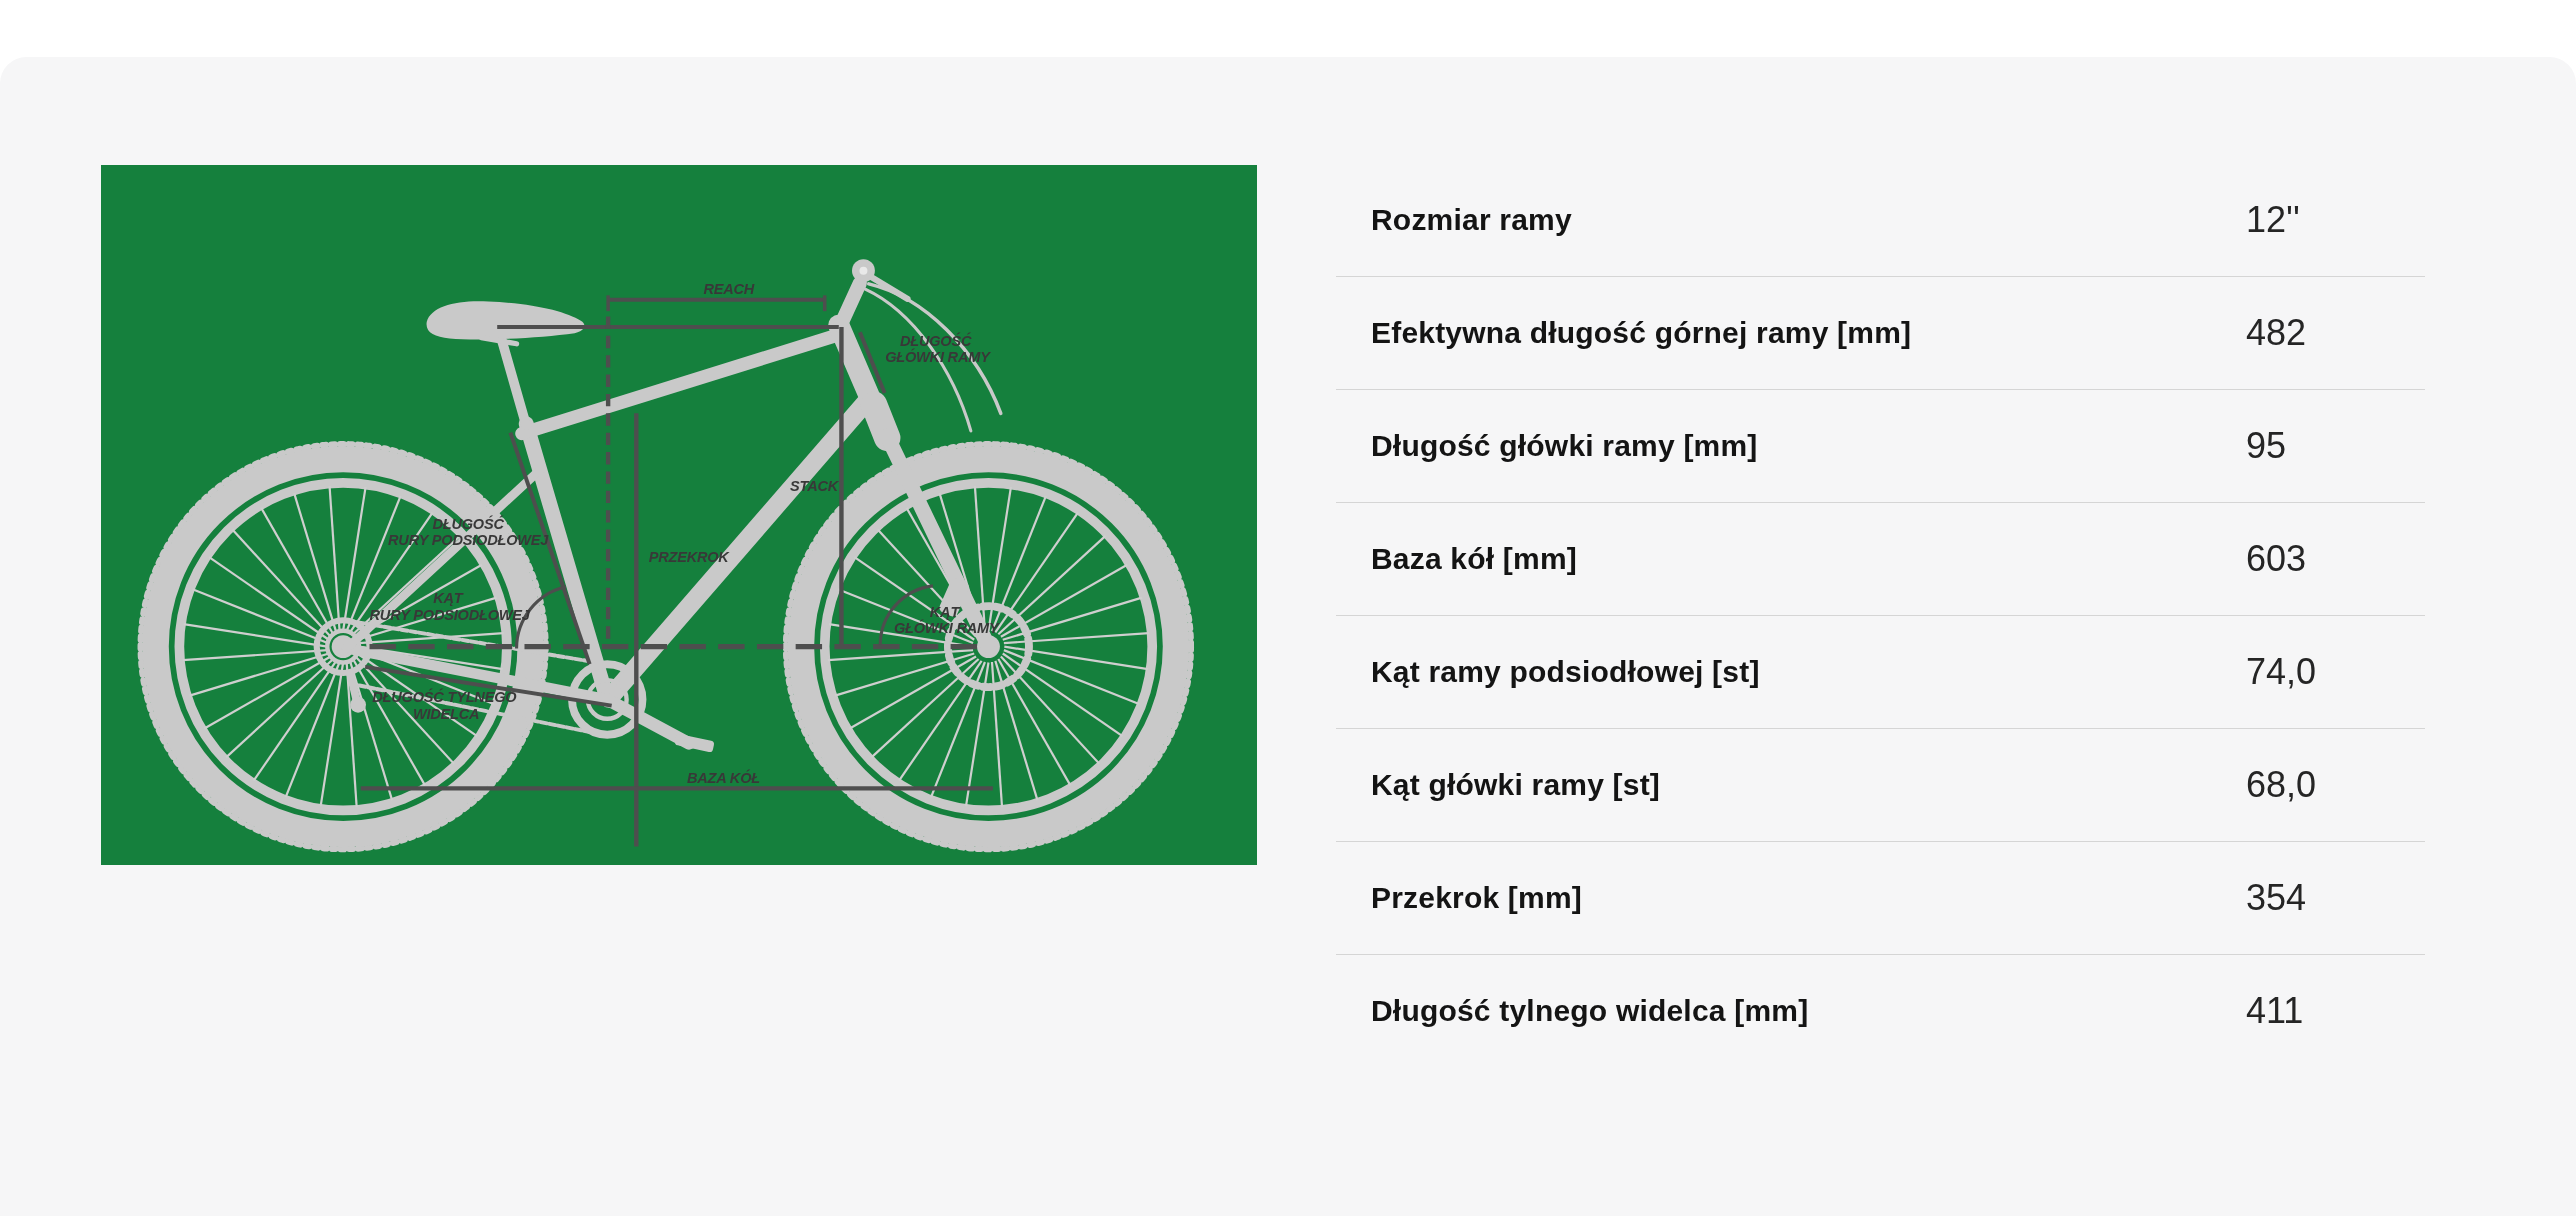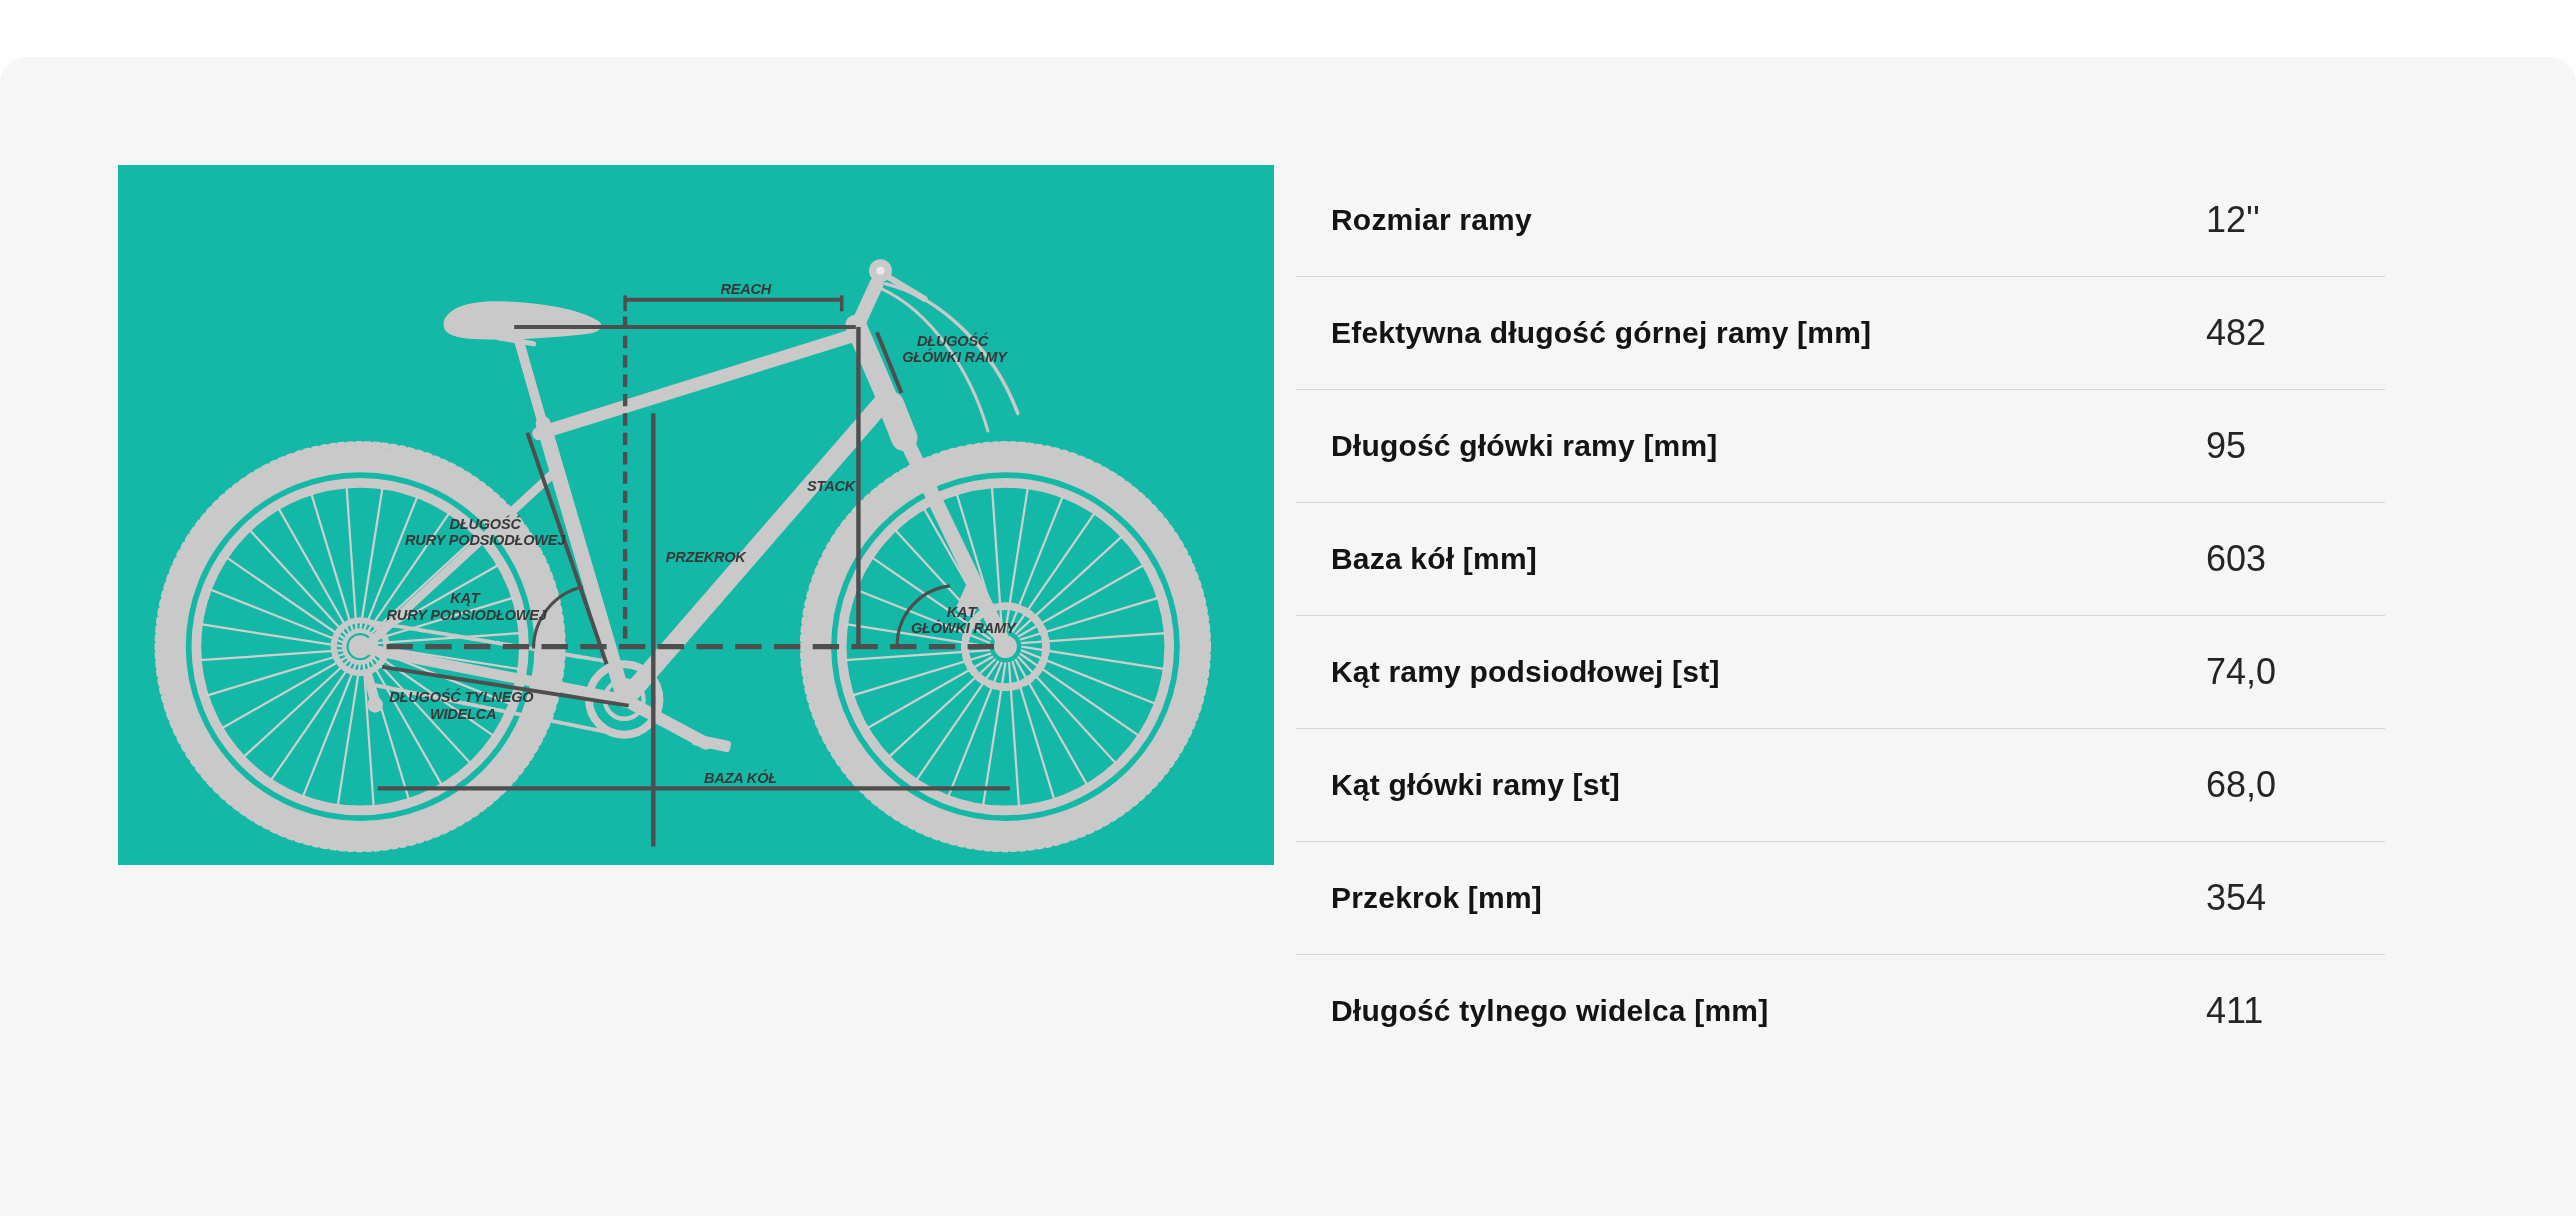--- a/index.html
+++ b/index.html
@@ -1,23 +1,23 @@
 <!DOCTYPE html>
 <html style="font-size:14px"><head>
 <meta charset="utf-8">
 <style>
   html,body{margin:0;padding:0;background:#ffffff;}
   body{width:2576px;height:1217px;position:relative;overflow:hidden;
        font-family:"Liberation Sans", sans-serif;}
   .panel{position:absolute;left:0;top:57px;width:2576px;height:1159px;
          background:#f6f6f7;border-radius:26.4px 26.4px 0 0;}
-  .diagram{position:absolute;left:118px;top:108px;width:1156px;height:700px;
-           background:#14b8a6;}
+  .diagram{position:absolute;left:101px;top:108px;width:1156px;height:700px;
+           background:#15803d;}
   .diagram svg{display:block;}
-  .geo-table{position:absolute;left:1296px;top:107px;width:1089px;}
+  .geo-table{position:absolute;left:1336px;top:107px;width:1089px;}
   .trow{position:relative;height:112px;display:flex;align-items:center;
         border-bottom:1.8px solid #d5d5d5;}
   .trow:last-child{border-bottom:none;}
   .tlabel{padding-left:35px;font-weight:bold;font-size:30px;color:#141414;
           letter-spacing:0.2px;}
   .tvalue{position:absolute;left:910px;font-size:36px;color:#252525;}
   
   .bike{stroke:#c9c9c9;fill:none;stroke-linecap:round;}
   .bikefill{fill:#c9c9c9;stroke:none;}
   .ann{stroke:#4e4e4e;fill:none;}

